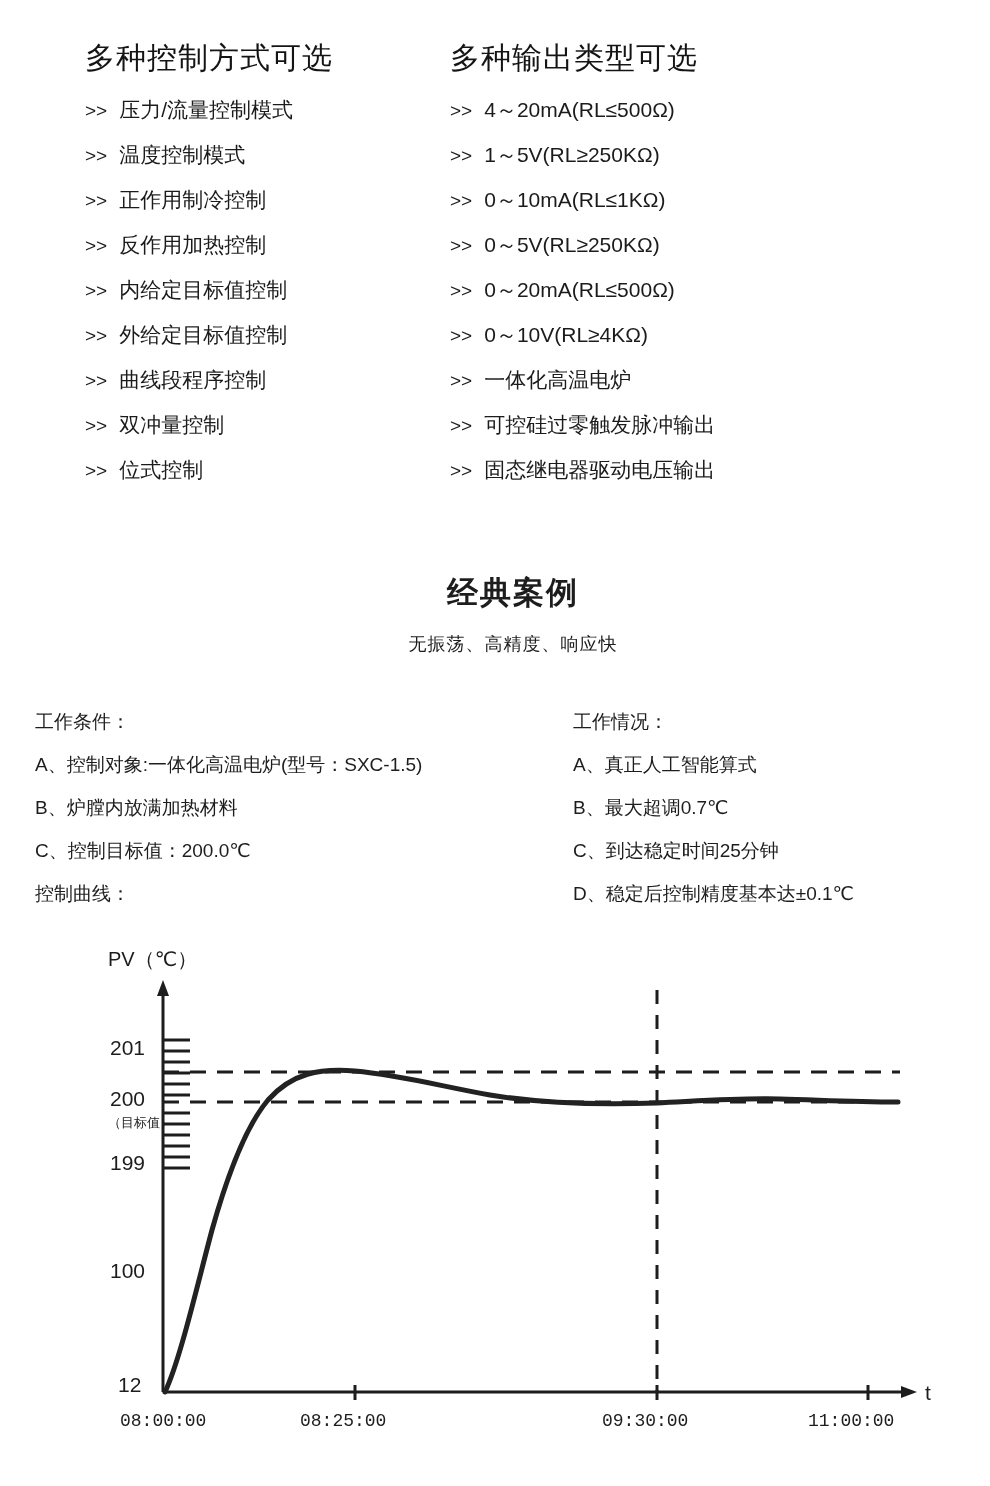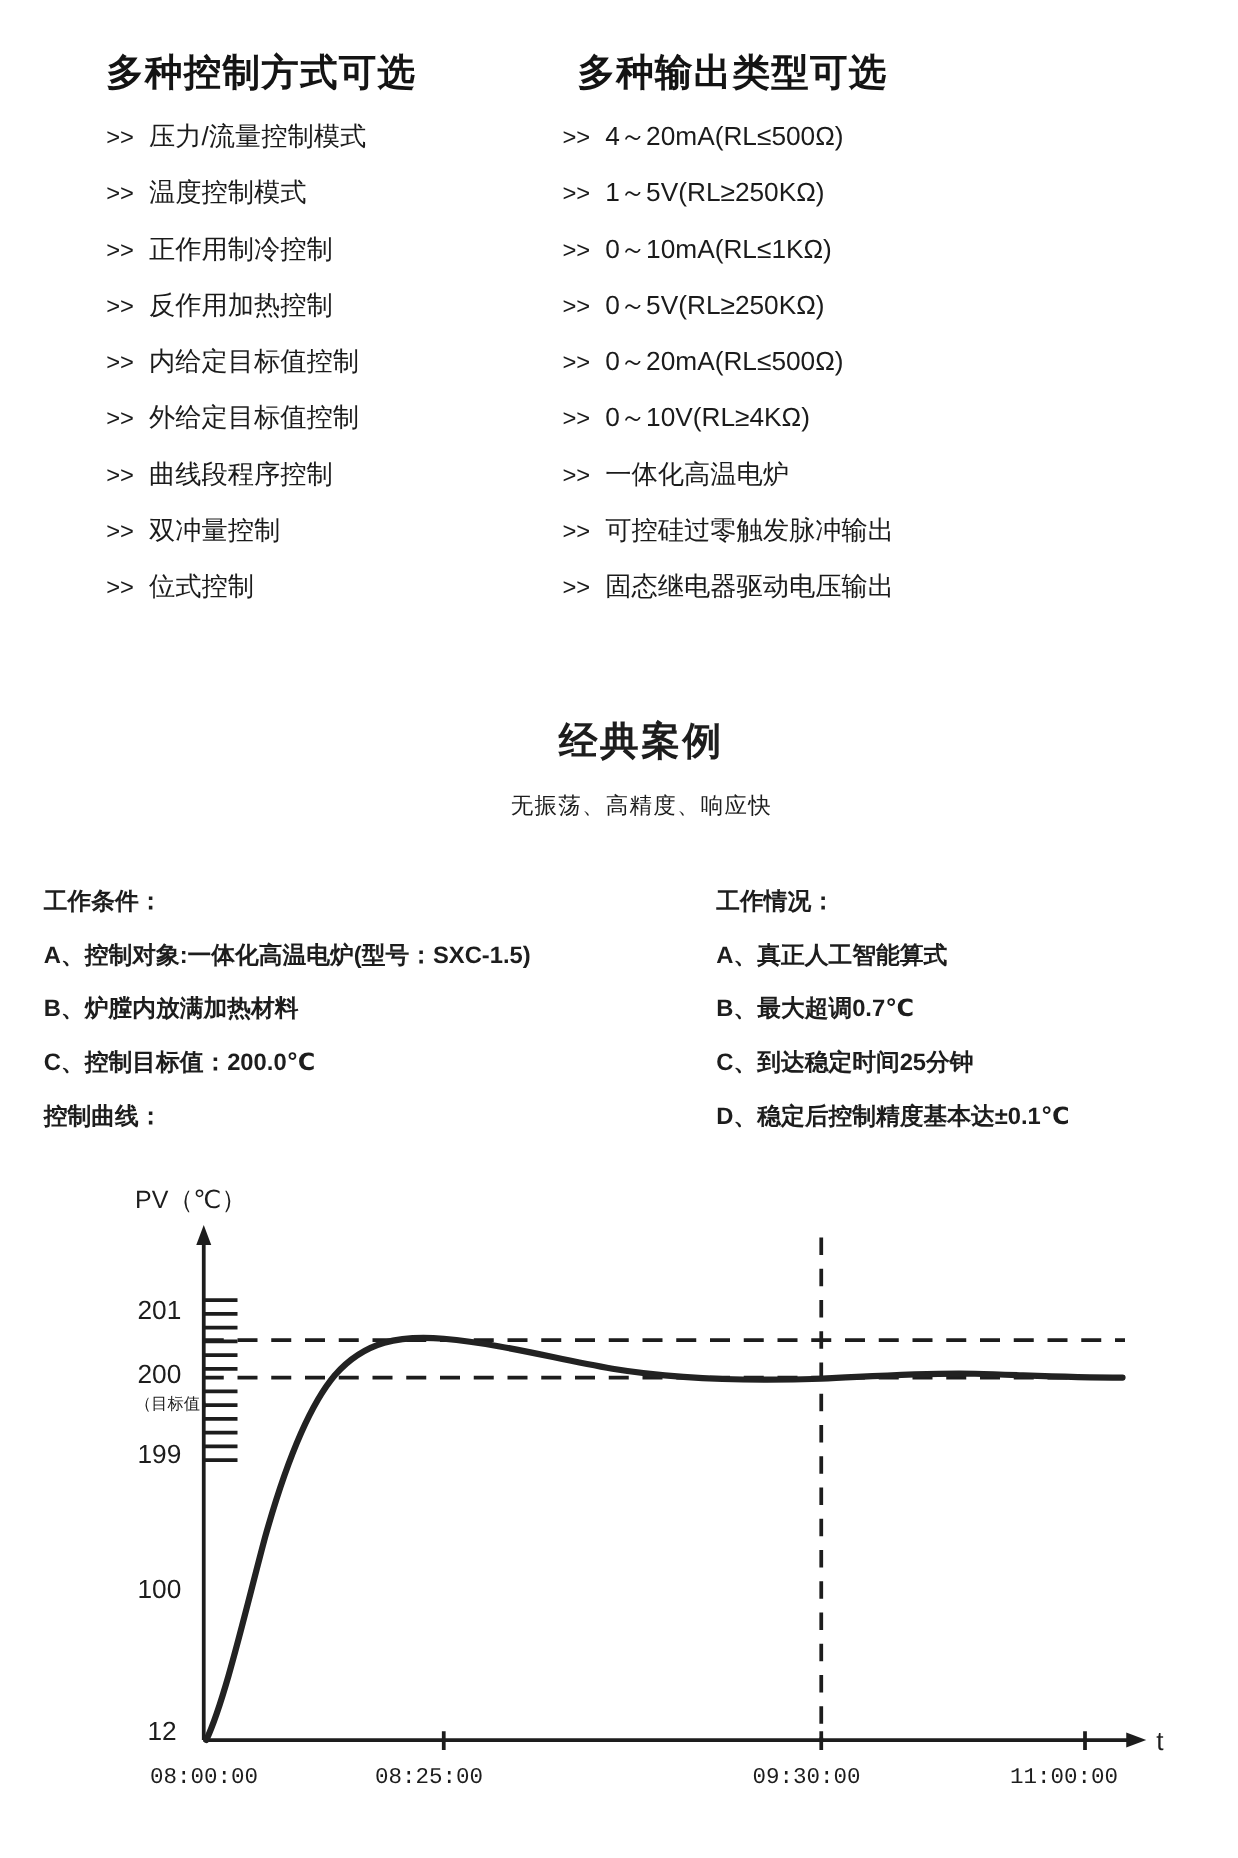--- a/index.html
+++ b/index.html
@@ -25,26 +25,26 @@
     display: flex;
   }
   .feat-col {
     box-sizing: border-box;
   }
   .feat-col.left  { width: 430px; padding-left: 85px; }
   .feat-col.right { width: 560px; padding-left: 20px; }
 
   .feat-title {
     font-size: 30px;
-    font-weight: bold;
+    font-weight: normal;
     letter-spacing: 1px;
     margin: 0 0 20px 0;
     color: #141414;
   }
-  .feat-col.right .feat-title { margin-left: 12px; }
+  .feat-col.right .feat-title { margin-left: 0; }
 
   .feat-list {
     list-style: none;
     margin: 0;
     padding: 0;
   }
   .feat-item {
     display: flex;
     align-items: baseline;
     font-size: 21px;
@@ -89,21 +89,20 @@
     width: 990px;
     display: flex;
     font-size: 19px;
   }
   .cond-col.left  { width: 540px; padding-left: 35px; box-sizing: border-box; }
   .cond-col.right { width: 450px; padding-left: 33px; box-sizing: border-box; }
   .cond-line {
     margin-bottom: 22px;
     line-height: 1.1;
     white-space: nowrap;
-    font-weight: bold;
   }
 
   
   .chart {
     position: absolute;
     top: 930px;
     left: 0;
     width: 894px;
     height: 520px;
   }

